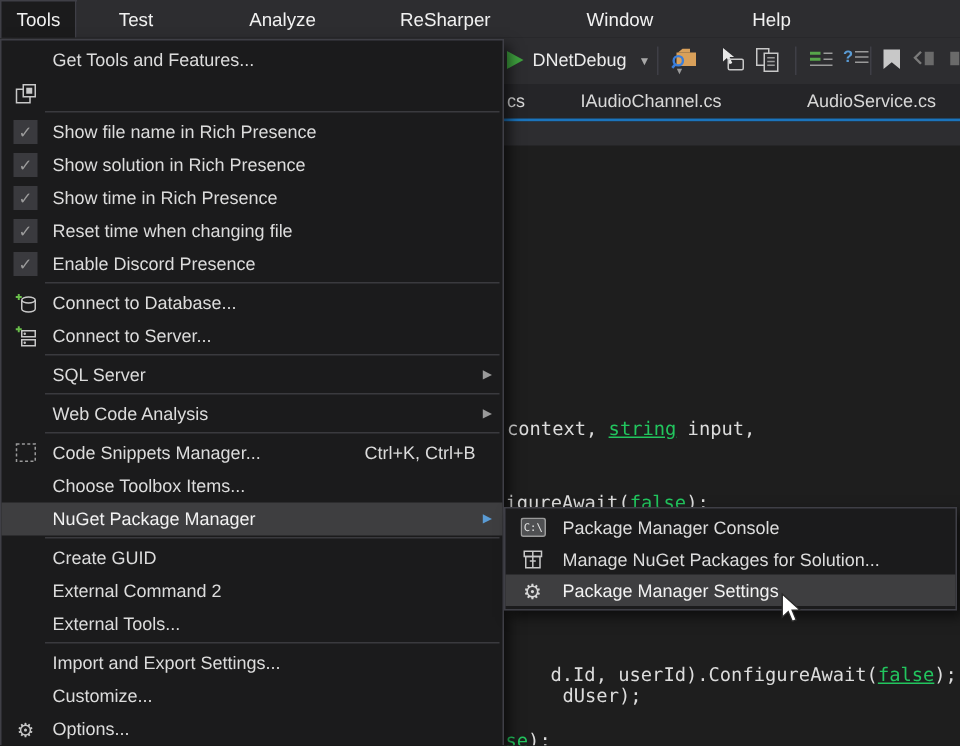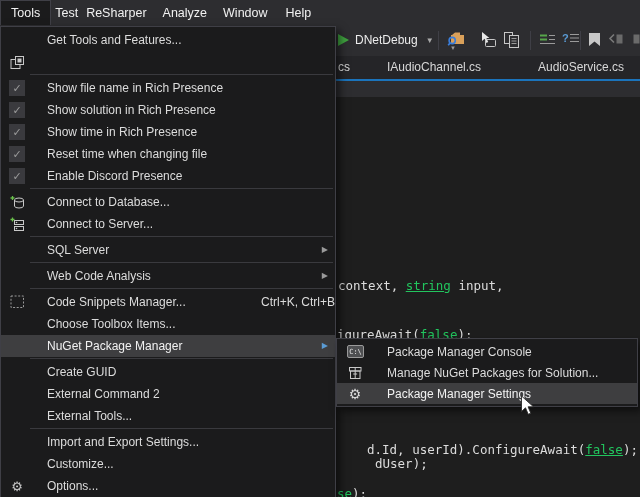--- a/index.html
+++ b/index.html
@@ -2,21 +2,21 @@
 <html><head>
 <meta charset="utf-8">
 <style>
   html,body{margin:0;padding:0;background:#1e1e1e;}
   .stage{position:relative;width:640px;height:497px;background:#1e1e1e;overflow:hidden;
          font-family:"Liberation Sans",sans-serif;color:#dcdcdc;}
 
   
   .menubar{position:absolute;top:0;left:0;right:0;height:25px;background:#2d2d30;
            display:flex;align-items:stretch;font-size:12.5px;color:#f1f1f1;z-index:6;}
-  .mb-item{display:flex;align-items:center;padding:0 4px;cursor:default;}
+  .mb-item{display:flex;align-items:center;padding:0 28px;cursor:default;}
   .mb-item.open{background:#1b1b1c;box-shadow:inset 1px 1px 0 #3f3f46, inset -1px 0 0 #3f3f46;}
 
   
   .toolbar{position:absolute;top:25px;left:0;right:0;height:31px;background:#2d2d30;z-index:1;}
   .tb{position:absolute;display:flex;align-items:center;}
   .tb-sep{position:absolute;top:6px;width:1px;height:19px;background:#3f3f46;}
   .play{width:0;height:0;border-top:6px solid transparent;border-bottom:6px solid transparent;
         border-left:11px solid #3fa13f;}
   .runcfg{font-size:12px;color:#ececec;}
   .caret{color:#a8a8a8;font-size:8px;}
@@ -34,22 +34,22 @@
              color:#dcdcdc;white-space:pre;z-index:2;}
   .kw{color:#22c55e;text-decoration:underline;}
 
   
   .menu-panel{position:absolute;top:26px;left:0;width:336px;bottom:0;background:#1b1b1c;
               border:1px solid #3f3f46;border-bottom:none;box-sizing:border-box;
               box-shadow:4px 4px 8px rgba(0,0,0,.55);z-index:10;padding-top:2px;}
   .mi{position:relative;height:22px;display:flex;align-items:center;font-size:12px;color:#dcdcdc;}
   .mi.hl{background:#3e3e40;color:#f2f2f2;}
   .gut{width:32px;flex:none;display:flex;align-items:center;justify-content:center;}
-  .lbl{margin-left:14px;white-space:nowrap;}
-  .sc{margin-left:auto;white-space:nowrap;}
+  .lbl{margin-left:2px;white-space:nowrap;}
+  .sc{margin-left:auto;margin-right:18px;white-space:nowrap;}
   .arrow{position:absolute;right:7px;top:7px;color:#9a9a9a;font-size:8px;line-height:1;}
   .mi.hl .arrow{color:#5a9bd4;}
   .chk{width:16px;height:16px;background:#3a3a3e;color:#9c9c9c;font-size:11px;
        display:flex;align-items:center;justify-content:center;}
   .msep{position:relative;height:4px;}
   .msep::after{content:"";position:absolute;left:29px;right:2px;top:1px;height:1px;background:#3a3a3e;}
   .gear-glyph{font-size:13px;color:#c5c5c5;line-height:1;}
 
   
   .submenu{position:absolute;left:336px;top:338px;width:302px;background:#1b1b1c;
@@ -67,25 +67,25 @@
 
 <div class="stage">
 
   <div class="menubar">
     <div class="mb-item open" style="padding:4px 11px;">
         <span>Tools</span>
       </div>
     <div class="mb-item">
         <span>Test</span>
       </div>
+    <div class="mb-item" style="margin-left:8px;">
+        <span>Analyze</span>
+      </div>
     <div class="mb-item">
         <span>ReSharper</span>
-      </div>
-    <div class="mb-item" style="margin-left:8px;">
-        <span>Analyze</span>
       </div>
     <div class="mb-item" style="margin-left:8px;">
         <span>Window</span>
       </div>
     <div class="mb-item" style="margin-left:10px;">
         <span>Help</span>
       </div>
   </div>
 
   <div class="toolbar">

